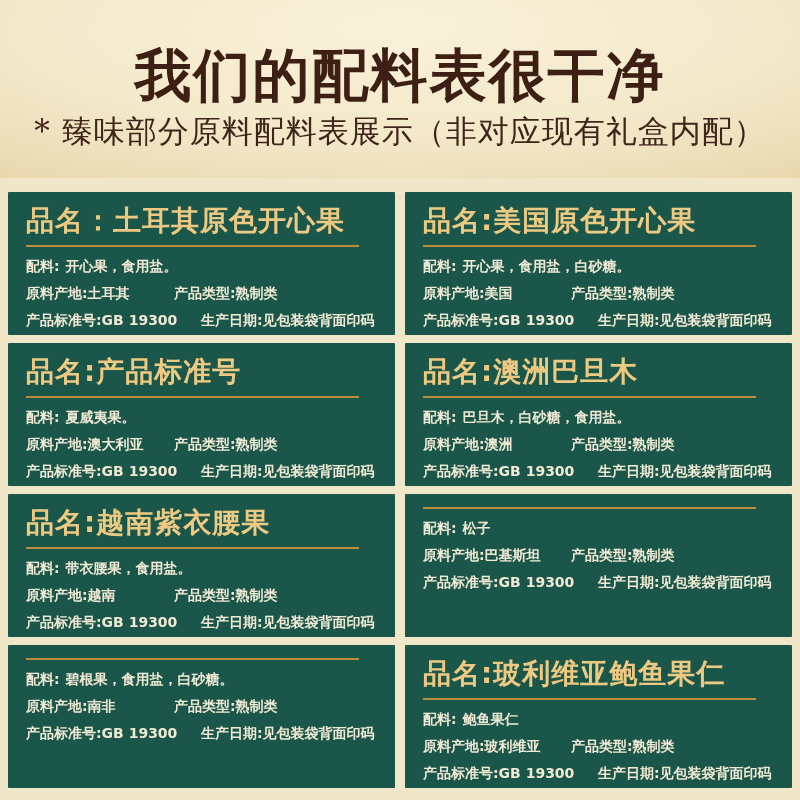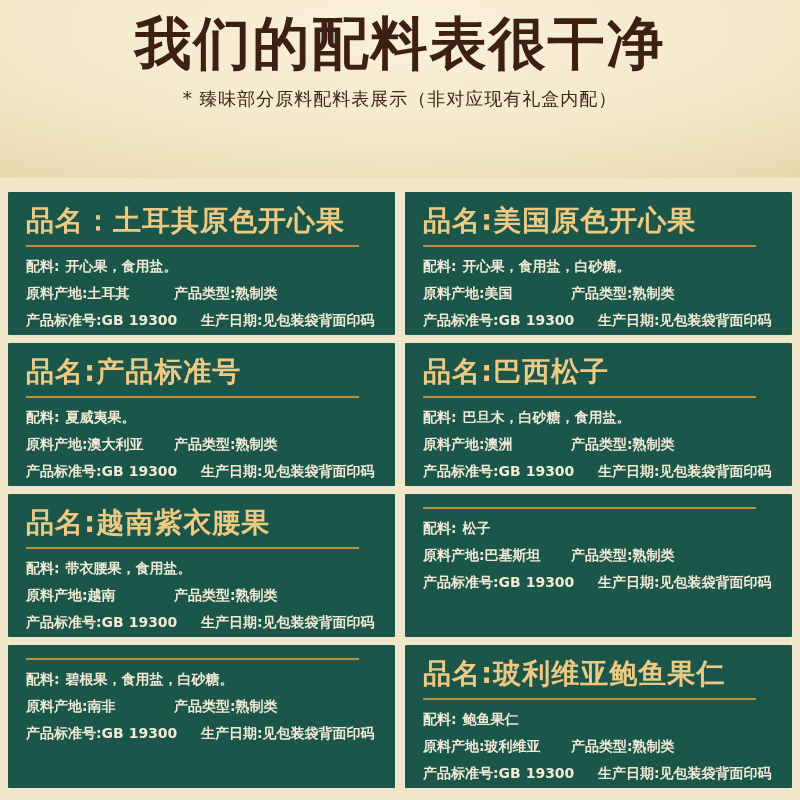--- a/index.html
+++ b/index.html
@@ -16,33 +16,33 @@
   }
   
   .header {
     height: 178px;
     background: radial-gradient(130% 160% at 50% 16%,
       #f9f1da 0%, #f3e8c9 38%, #e9dab2 62%, #dcc493 85%, #d2b47e 100%);
     text-align: center;
   }
   .page-title {
     margin: 0;
-    padding-top: 8px;
+    padding-top: 40px;
     font-family: "DejaVu Serif", "Liberation Serif", serif;
     font-weight: 700;
     font-size: 57px;
     line-height: 70px;
     letter-spacing: 2px;
     color: #3d2013;
   }
   .page-subtitle {
     margin: 4px 0 0 0;
     font-family: "DejaVu Serif", "Liberation Serif", serif;
     font-weight: 400;
-    font-size: 18px;
+    font-size: 31px;
     line-height: 34px;
     letter-spacing: 1px;
     color: #40251a;
   }
   
   .grid {
     display: grid;
     grid-template-columns: 1fr 1fr;
     column-gap: 10px;
     row-gap: 8px;
@@ -175,21 +175,21 @@
         <span class="val">GB 19300</span>
       </span>
       <span class="pair">
         <span class="lbl">生产日期:</span>
         <span class="val">见包装袋背面印码</span>
       </span>
     </div>
   </section>
 
   <section class="card">
-    <h2 class="card-name">品名:巴西松子</h2>
+    <h2 class="card-name">品名:澳洲巴旦木</h2>
     <div class="divider"></div>
     <div class="line line-ingredients">
       <span class="lbl">配料:</span>
       <span class="val">巴旦木，白砂糖，食用盐。</span>
     </div>
     <div class="line">
       <span class="pair pair-a">
         <span class="lbl">原料产地:</span>
         <span class="val">澳洲</span>
       </span>

